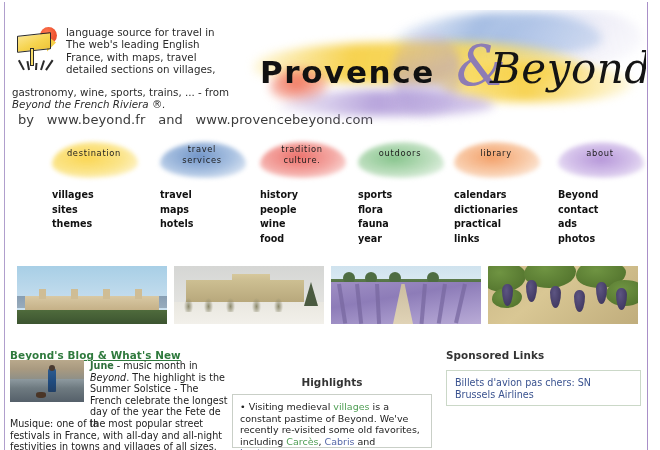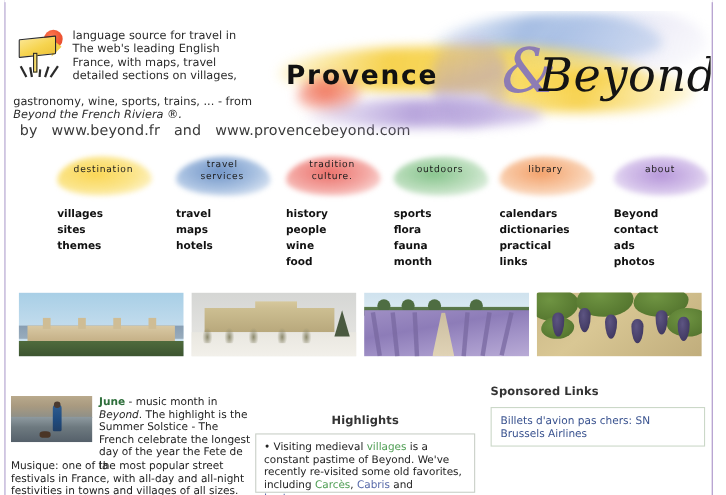--- a/index.html
+++ b/index.html
@@ -133,21 +133,21 @@
     border-radius: 60% 40% 55% 45% / 60% 50% 50% 40%;
   }
   .w-amp {
     left: 150px; top: 22px; width: 70px; height: 84px;
     background: linear-gradient(160deg, rgba(186,168,220,.1) 0%, rgba(170,150,212,.5) 50%, rgba(196,182,228,.15) 100%);
     border-radius: 50%;
   }
   #title-provence {
     position: absolute; left: 18px; top: 44px;
     font-family: "DejaVu Sans", "Liberation Sans", sans-serif;
-    font-size: 24px; font-weight: 700; color: #111;
+    font-size: 31px; font-weight: 700; color: #111;
     letter-spacing: 1.6px;
   }
   #title-amp {
     position: absolute; left: 214px; top: 28px;
     font-family: "DejaVu Serif", "Liberation Serif", serif;
     font-size: 56px; color: #8d7cb4; font-style: italic;
     line-height: 1;
   }
   #title-beyond {
     position: absolute; left: 248px; top: 34px;
@@ -400,21 +400,21 @@
 
     <div class="nav-col" style="left:348px;">
       <div class="blob b-green" style="left:4px;"></div>
       <div class="blob-label">
         <div>outdoors</div>
       </div>
       <div class="nav-links">
         <a href="#">sports</a>
         <a href="#">flora</a>
         <a href="#">fauna</a>
-        <a href="#">month</a>
+        <a href="#">year</a>
       </div>
     </div>
 
     <div class="nav-col" style="left:444px;">
       <div class="blob b-orange" style="left:4px;"></div>
       <div class="blob-label">
         <div>library</div>
       </div>
       <div class="nav-links">
         <a href="#">calendars</a>
@@ -493,20 +493,21 @@
       <div class="bunch" style="left:62px; top:20px;"></div>
       <div class="bunch" style="left:86px; top:24px;"></div>
       <div class="bunch" style="left:108px;top:16px;"></div>
       <div class="bunch" style="left:128px;top:22px;"></div>
     </div>
   </div>
 
   <div id="bottom">
 
     <div id="blog">
+      <a href="#" class="col-title">Beyond's Blog &amp; What's New</a>
 
       <div id="blog-thumb">
         <div class="water"></div>
         <div class="quay"></div>
         <div class="person"></div>
         <div class="head"></div>
         <div class="dog"></div>
       </div>
 
       <div id="blog-text">

